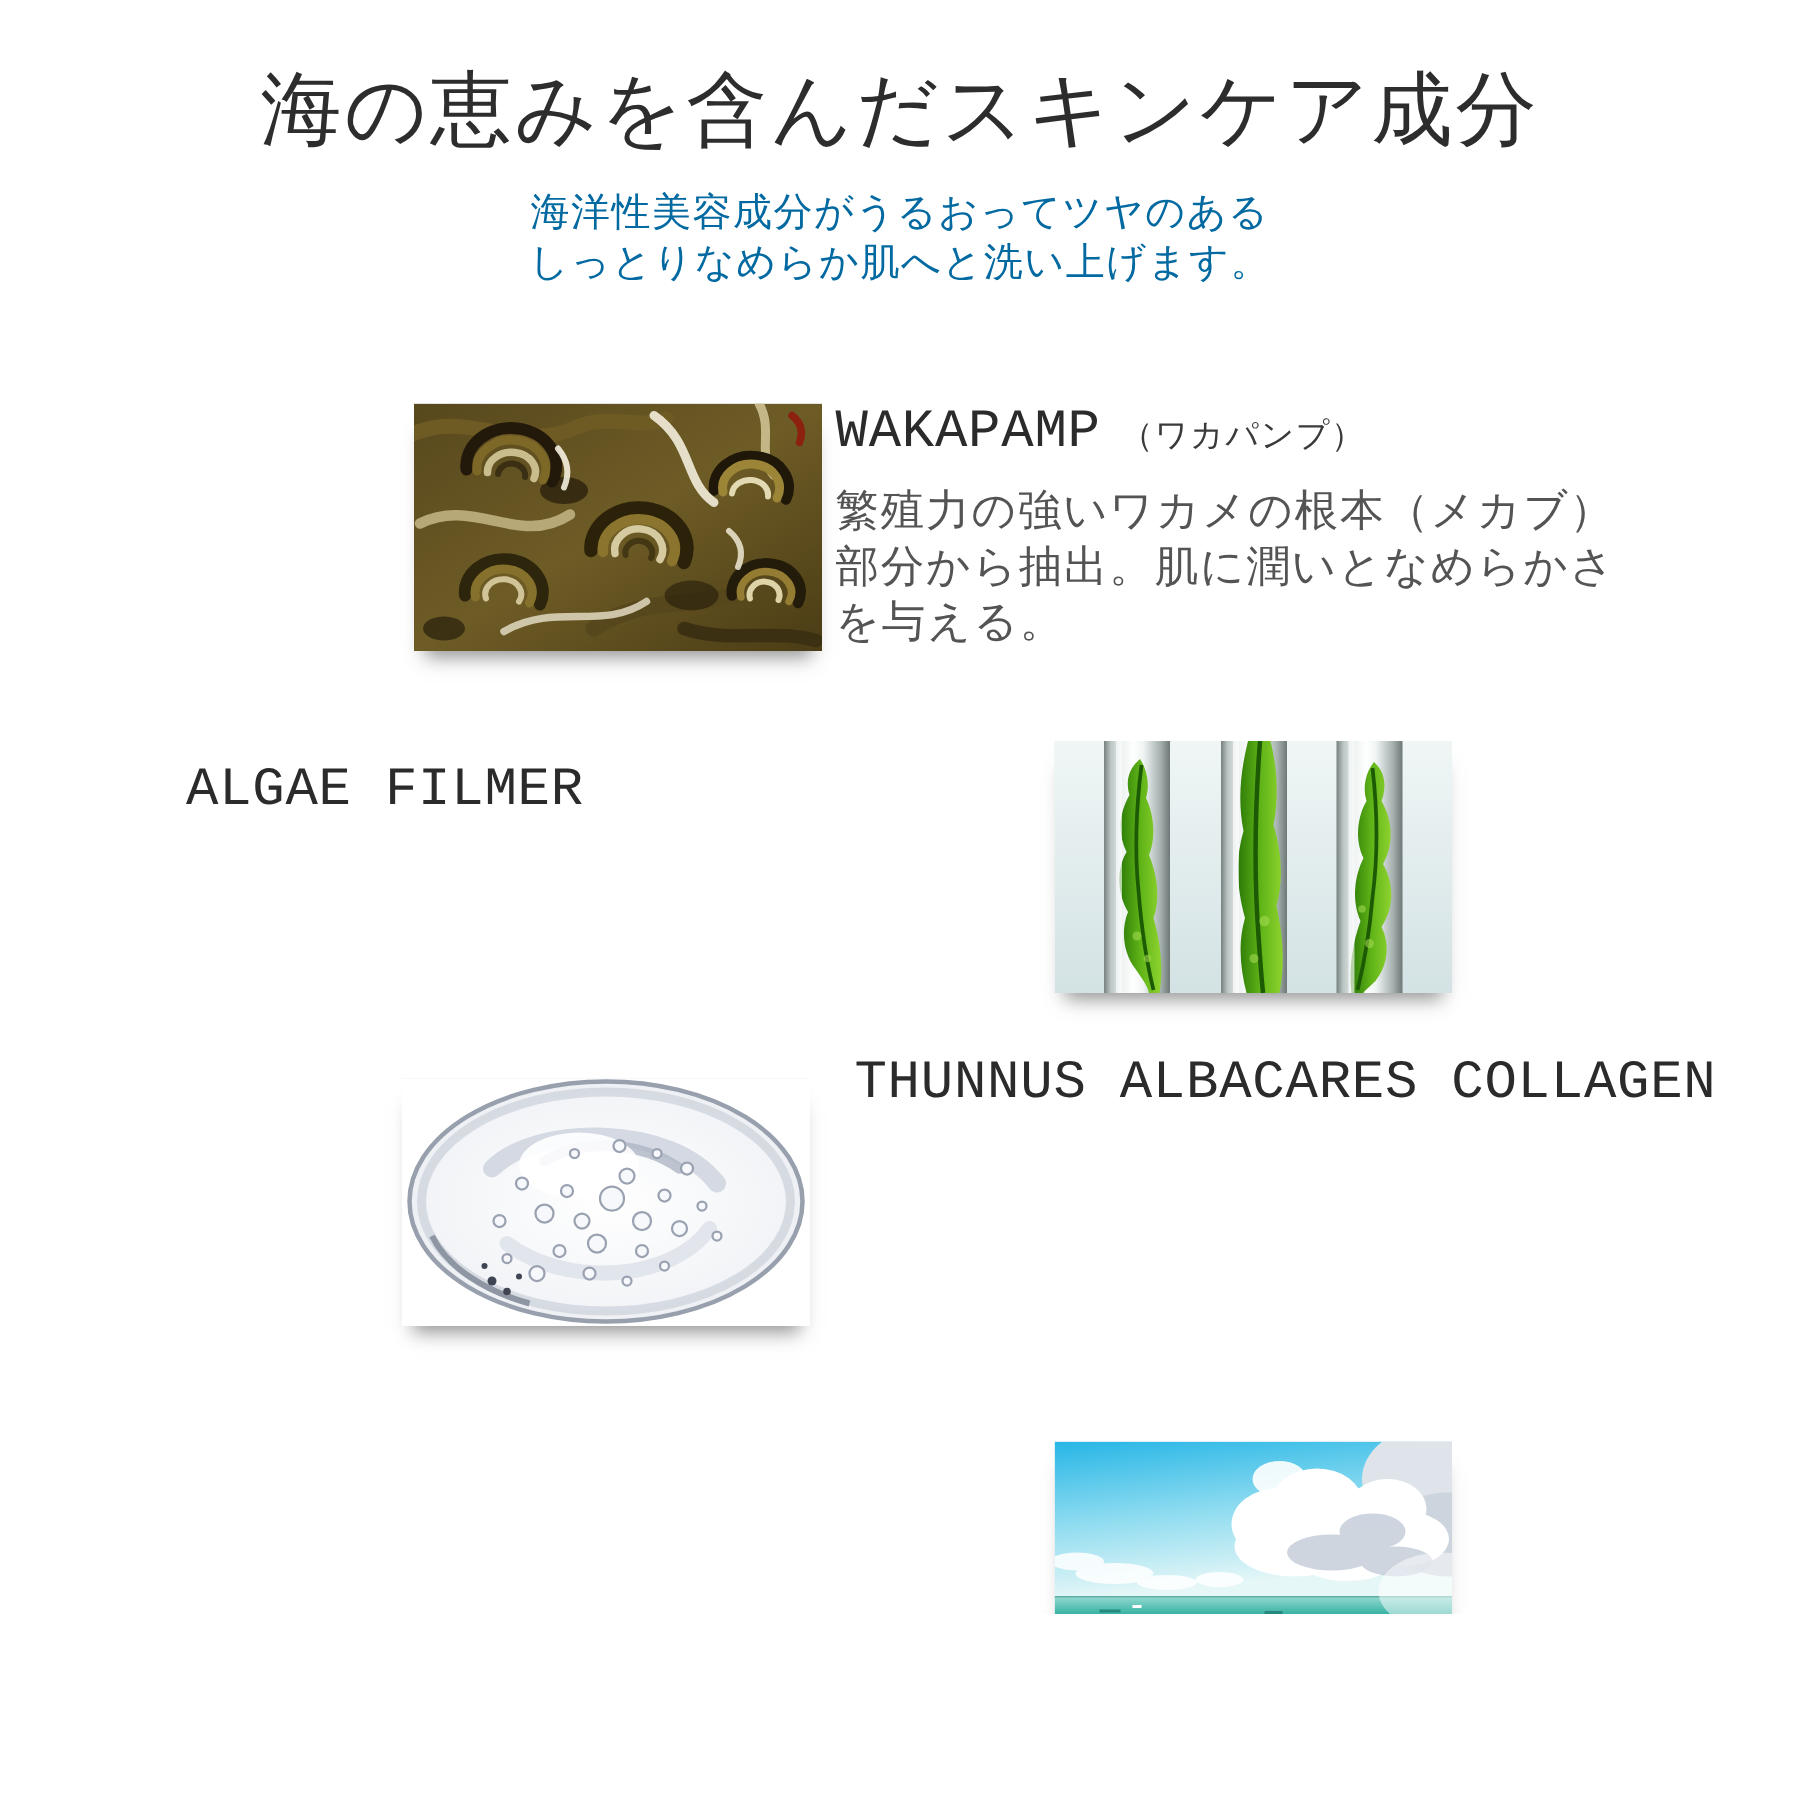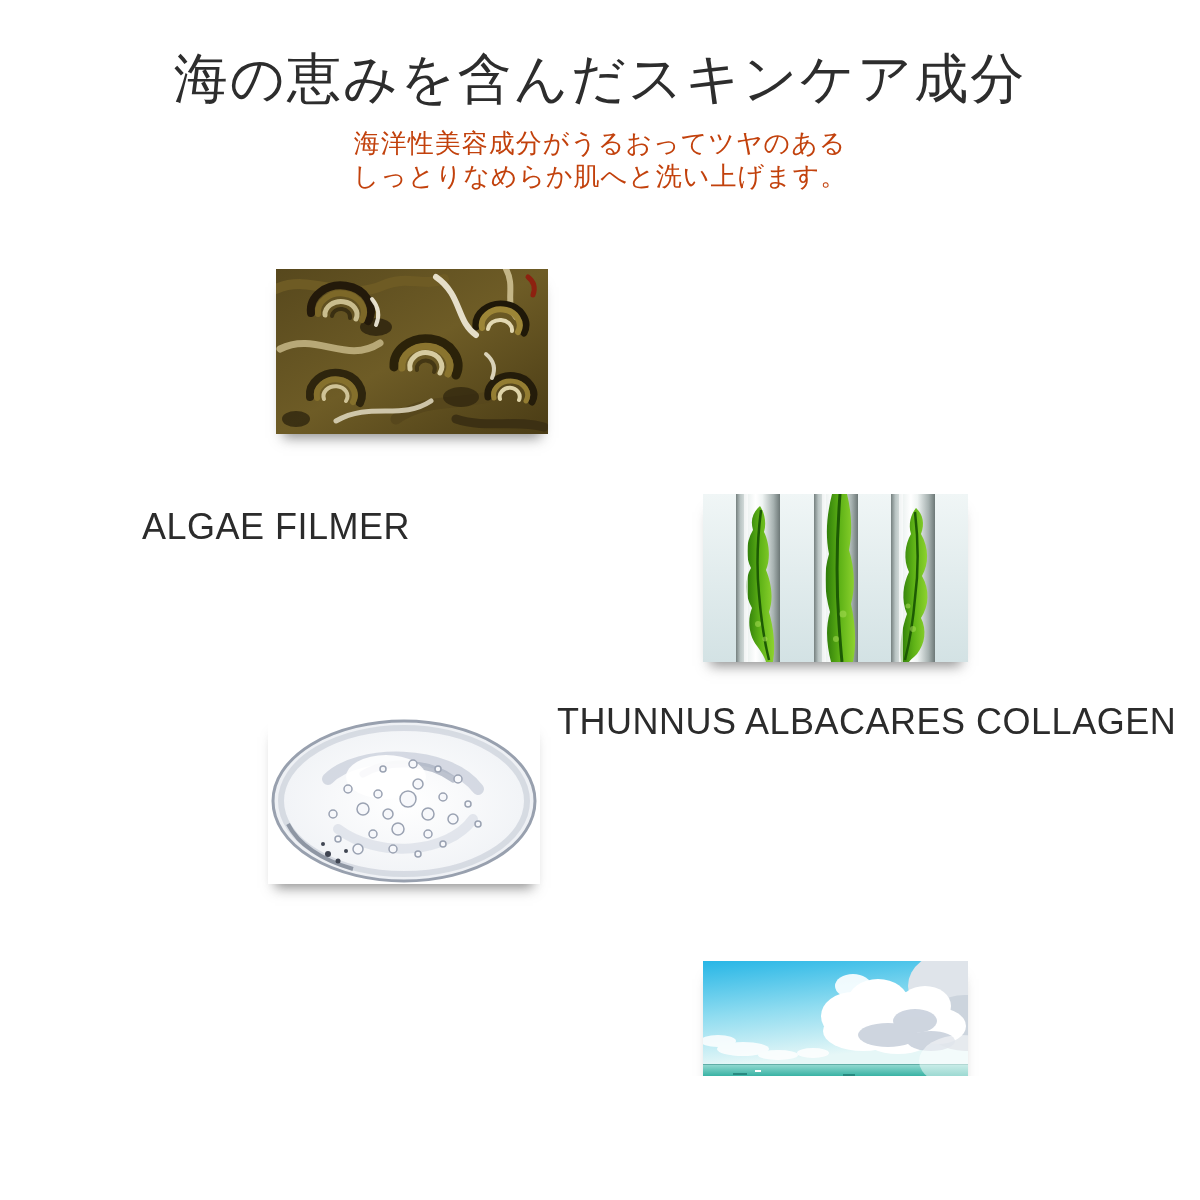--- a/index.html
+++ b/index.html
@@ -1,45 +1,45 @@
 <!DOCTYPE html>
 <html lang="ja"><head>
 <meta charset="utf-8">
 <style>
   html,body{margin:0;padding:0;background:#fff;}
   .canvas{
     position:relative;width:1200px;height:1076px;background:#ffffff;
-    font-family:Liberation Sans, sans-serif;overflow:hidden;
+    font-family:Liberation Mono, monospace;overflow:hidden;
   }
   .title{
     position:absolute;top:48px;left:0;width:1200px;margin:0;
     text-align:center;font-size:54px;font-weight:500;letter-spacing:2px;
     color:#2d2d2d;line-height:60px;
   }
   .subtitle{
     position:absolute;top:127px;left:0;width:1200px;margin:0;
     text-align:center;font-size:26px;font-weight:400;letter-spacing:1px;
-    color:#c2410c;line-height:33px;white-space:pre-line;
+    color:#0369a1;line-height:33px;white-space:pre-line;
   }
   .photo{
     position:absolute;overflow:hidden;background:#eef2f2;
     box-shadow:0 11px 12px -7px rgba(55,55,55,.55);
   }
   .photo svg{display:block;}
   .photo1{left:236px;top:253px;width:272px;height:165px;}
   .photo2{left:663px;top:478px;width:265px;height:168px;}
   .photo3{left:228px;top:703px;width:272px;height:165px;}
   .photo4{left:663px;top:945px;width:265px;height:156px;}
   .sec{position:absolute;}
   .sec1{left:557px;top:266px;width:545px;}
-  .sec2{left:142px;top:505px;width:560px;}
+  .sec2{left:124px;top:505px;width:560px;}
   .sec3{left:557px;top:700px;width:600px;}
   .sec4{left:126px;top:968px;width:560px;}
   .hrow{display:flex;align-items:baseline;gap:13px;}
-  .hrow.stacked{flex-direction:row;align-items:center;gap:2px;}
+  .hrow.stacked{flex-direction:column;align-items:center;gap:2px;}
   .hname{
     font-size:36px;font-weight:400;color:#2b2b2b;letter-spacing:0.5px;
     line-height:44px;white-space:nowrap;
   }
   .hread{font-size:22px;font-weight:400;color:#3a3a3a;letter-spacing:1px;}
   .stacked .hread{padding-left:8px;line-height:26px;}
   .desc{
     margin:14px 0 0;font-size:29px;font-weight:400;color:#545454;
     letter-spacing:1.2px;line-height:37px;white-space:pre-line;
   }
@@ -92,20 +92,29 @@
         <path d="M218,129 A17,14 0 1 1 250,132" stroke="#947d32" stroke-width="5"></path>
         <path d="M224,130 A10,9 0 1 1 243,131" stroke="#ded3a8" stroke-width="4"></path>
         <path d="M160,8 C186,26 180,52 200,66" stroke="#ece6d2" stroke-width="6" opacity="0.95"></path>
         <path d="M60,152 C95,132 125,152 155,132" stroke="#e2dbc2" stroke-width="5" opacity="0.85"></path>
         <path d="M96,30 q10,12 4,26" stroke="#f4efdf" stroke-width="4" opacity="0.9"></path>
         <path d="M210,85 q12,10 6,24" stroke="#efe9d4" stroke-width="4" opacity="0.85"></path>
         <path d="M252,8 q9,7 5,18" stroke="#8d2110" stroke-width="5"></path>
       </g>
     </svg>
   </figure>
+  <div class="sec sec1">
+    <div class="hrow">
+      <span class="hname">WAKAPAMP</span>
+      <span class="hread">（ワカパンプ）</span>
+    </div>
+    <p class="desc">繁殖力の強いワカメの根本（メカブ）
+部分から抽出。肌に潤いとなめらかさ
+を与える。</p>
+  </div>
 
   <div class="sec sec2">
     <div class="hrow">
       <span class="hname">ALGAE FILMER</span>
     </div>
   </div>
   <figure class="photo photo2">
     <svg width="265" height="168" viewBox="0 0 265 168" xmlns="http://www.w3.org/2000/svg">
       <defs>
         <linearGradient id="tbbg" x1="0" y1="0" x2="0" y2="1">

